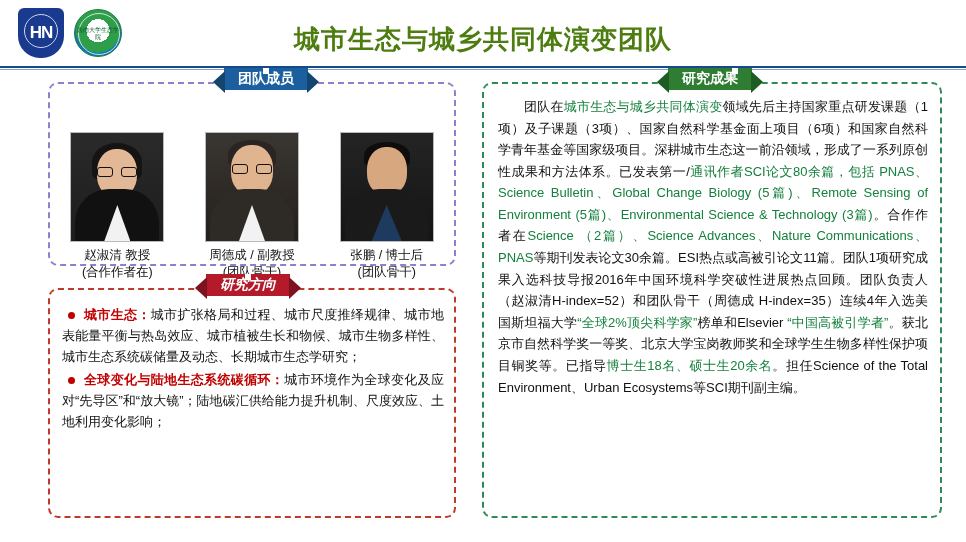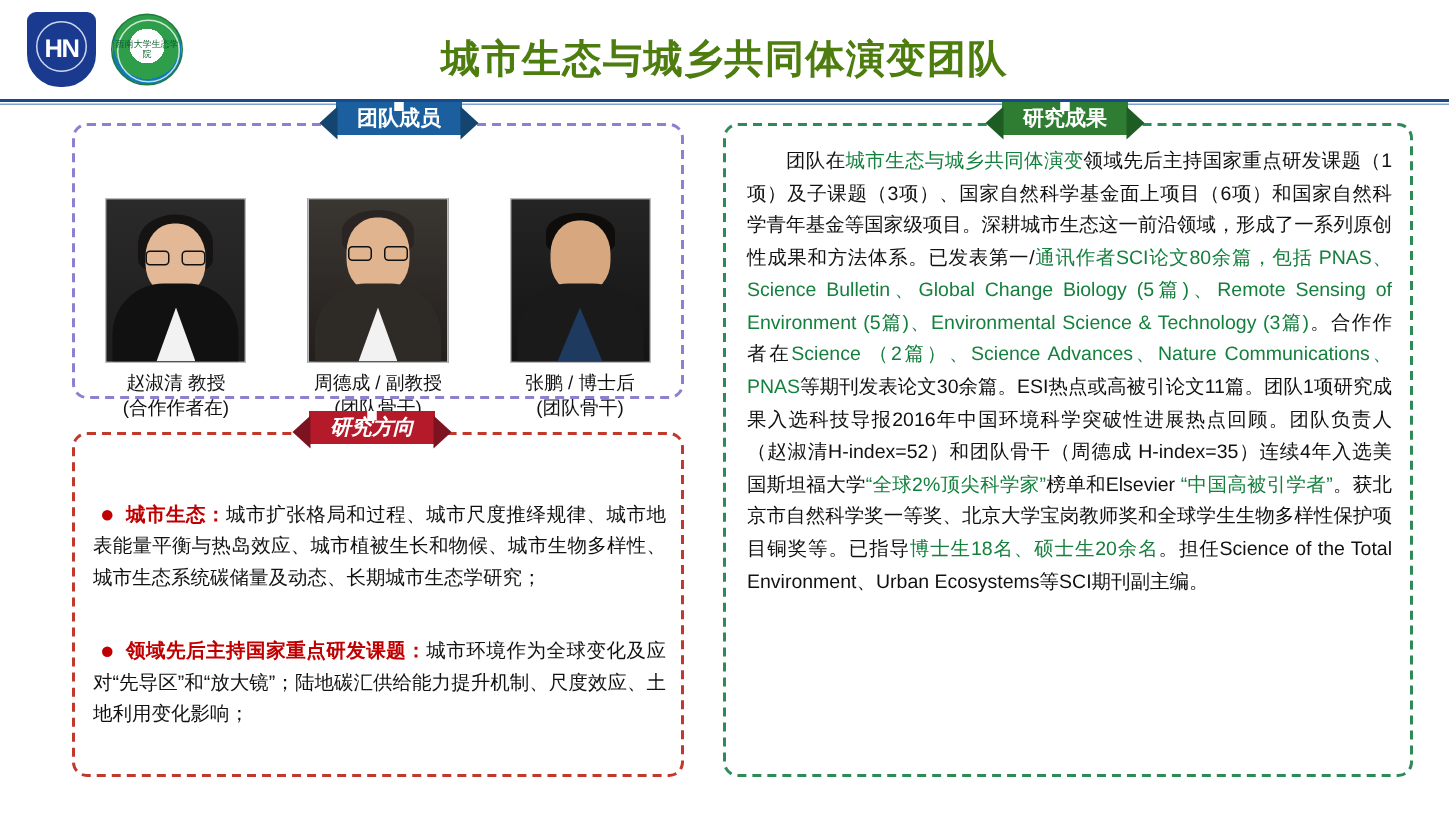--- a/index.html
+++ b/index.html
@@ -177,21 +177,21 @@
   .member .role {
     font-size: 12.5px; color: #111; line-height: 1.35;
   }
 
   
   .directions-body {
     position: absolute; left: 12px; right: 10px; top: 14px;
     font-size: 13px; color: #111; line-height: 1.62;
     text-align: justify;
   }
-  .dir-p { margin-bottom: 2px; position: relative; text-indent: 22px; margin-top: 28px; }
+  .dir-p { margin-bottom: 2px; position: relative; text-indent: 22px; }
   .bullet {
     display: inline-block; width: 7px; height: 7px; border-radius: 50%;
     background: #c00000; position: absolute; left: 6px; top: 8px;
   }
   .dir-key { color: #c00000; font-weight: bold; }
 
   
   .results-body {
     position: absolute; left: 14px; right: 12px; top: 12px;
     font-size: 13px; color: #111; line-height: 1.66;
@@ -274,42 +274,42 @@
   </div>
 
   <div class="box box-directions">
     <div class="directions-body">
       <div class="dir-p">
         <span class="bullet"></span>
         <span class="dir-key">城市生态：</span><span>城市扩张格局和过程、城市尺度推绎规律、城市地表能量平衡与热岛效应、城市植被生长和物候、城市生物多样性、城市生态系统碳储量及动态、长期城市生态学研究；</span>
       </div>
       <div class="dir-p">
         <span class="bullet"></span>
-        <span class="dir-key">领域先后主持国家重点研发课题：</span><span>城市环境作为全球变化及应对“先导区”和“放大镜”；陆地碳汇供给能力提升机制、尺度效应、土地利用变化影响；</span>
+        <span class="dir-key">全球变化与陆地生态系统碳循环：</span><span>城市环境作为全球变化及应对“先导区”和“放大镜”；陆地碳汇供给能力提升机制、尺度效应、土地利用变化影响；</span>
       </div>
     </div>
   </div>
 
   <div class="box box-results">
     <div class="results-body">
       <p id="results-paragraph"><span>团队在</span><span class="g">城市生态与城乡共同体演变</span><span>领域先后主持国家重点研发课题（1项）及子课题（3项）、国家自然科学基金面上项目（6项）和国家自然科学青年基金等国家级项目。深耕城市生态这一前沿领域，形成了一系列原创性成果和方法体系。已发表第一/</span><span class="g">通讯作者SCI论文80余篇，包括 PNAS、Science Bulletin、Global Change Biology (5篇)、Remote Sensing of Environment (5篇)、Environmental Science &amp; Technology (3篇)</span><span>。合作作者在</span><span class="g">Science （2篇）、Science Advances、Nature Communications、PNAS</span><span>等期刊发表论文30余篇。ESI热点或高被引论文11篇。团队1项研究成果入选科技导报2016年中国环境科学突破性进展热点回顾。团队负责人（赵淑清H-index=52）和团队骨干（周德成 H-index=35）连续4年入选美国斯坦福大学</span><span class="g">“全球2%顶尖科学家”</span><span>榜单和Elsevier </span><span class="g">“中国高被引学者”</span><span>。获北京市自然科学奖一等奖、北京大学宝岗教师奖和全球学生生物多样性保护项目铜奖等。已指导</span><span class="g">博士生18名、硕士生20余名</span><span>。担任Science of the Total Environment、Urban Ecosystems等SCI期刊副主编。</span></p>
     </div>
   </div>
 
   <div class="ribbon blue" style="left:224px; top:68px;">
     <div class="ribbon-tail-l">
       <div class="tri" style="border-right:12px solid #13456f;"></div>
     </div>
     <span>团队成员</span>
     <div class="ribbon-tail-r">
       <div class="tri" style="border-left:12px solid #13456f;"></div>
     </div>
   </div>
 
-  <div class="ribbon green" style="left:668px; top:68px;">
+  <div class="ribbon green" style="left:668px; top:68px;justify-content:flex-end;">
     <div class="ribbon-tail-l">
       <div class="tri" style="border-right:12px solid #1d5c22;"></div>
     </div>
     <span>研究成果</span>
     <div class="ribbon-tail-r">
       <div class="tri" style="border-left:12px solid #1d5c22;"></div>
     </div>
   </div>
 
   <div class="ribbon red" style="left:206px; top:274px;">

